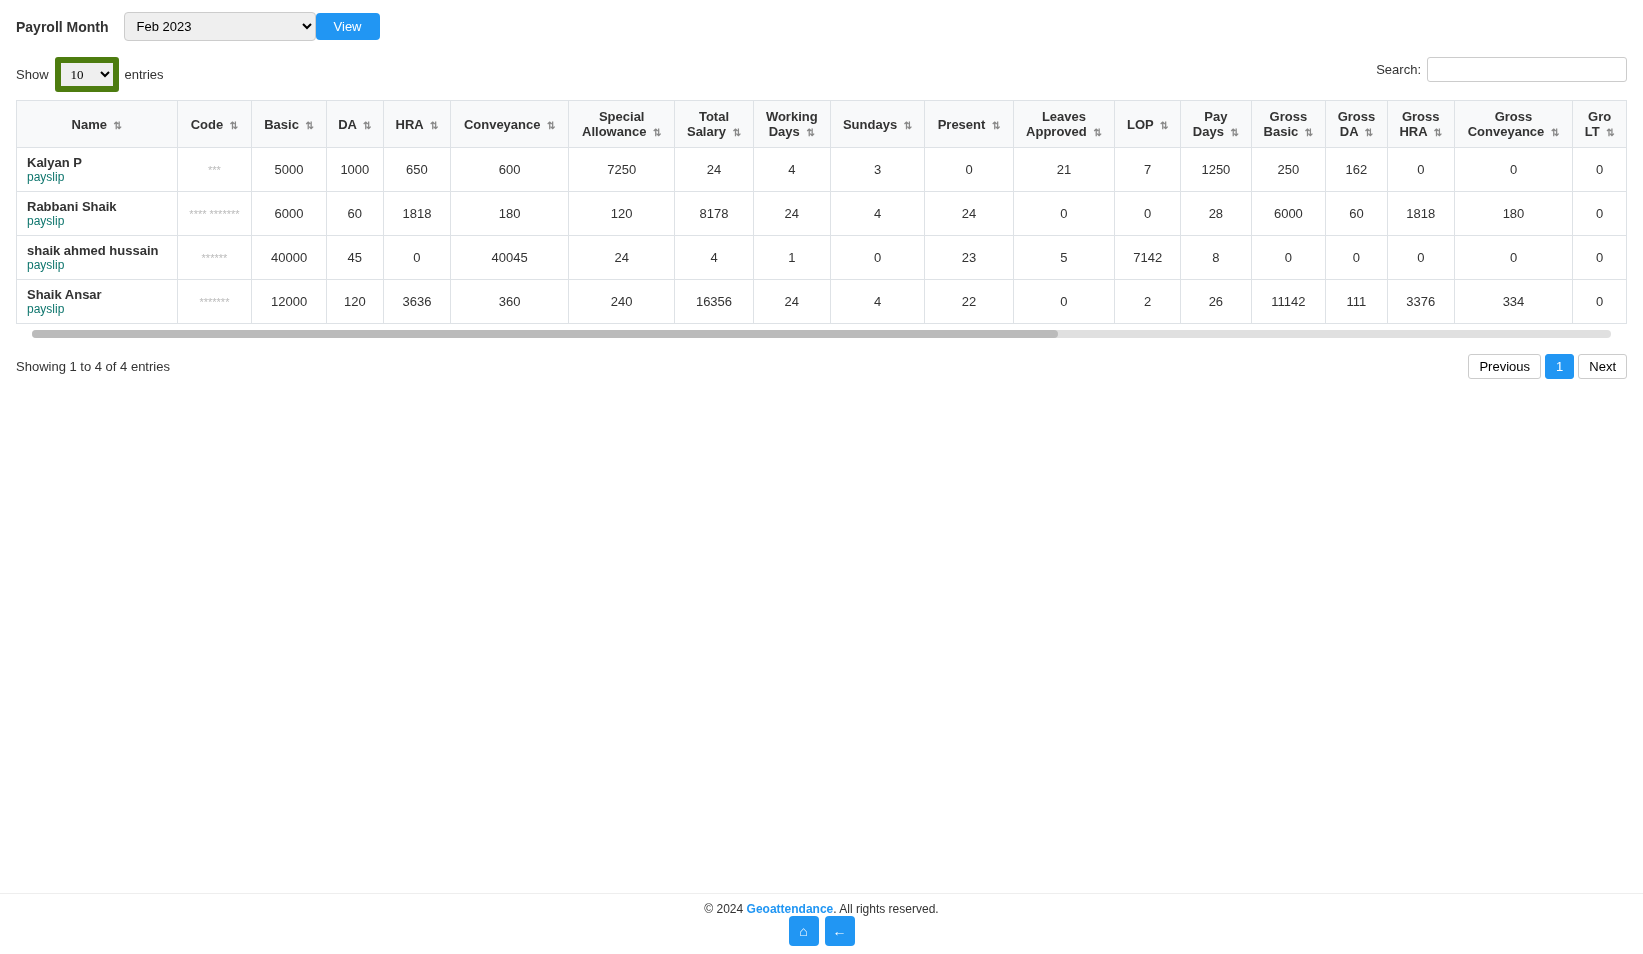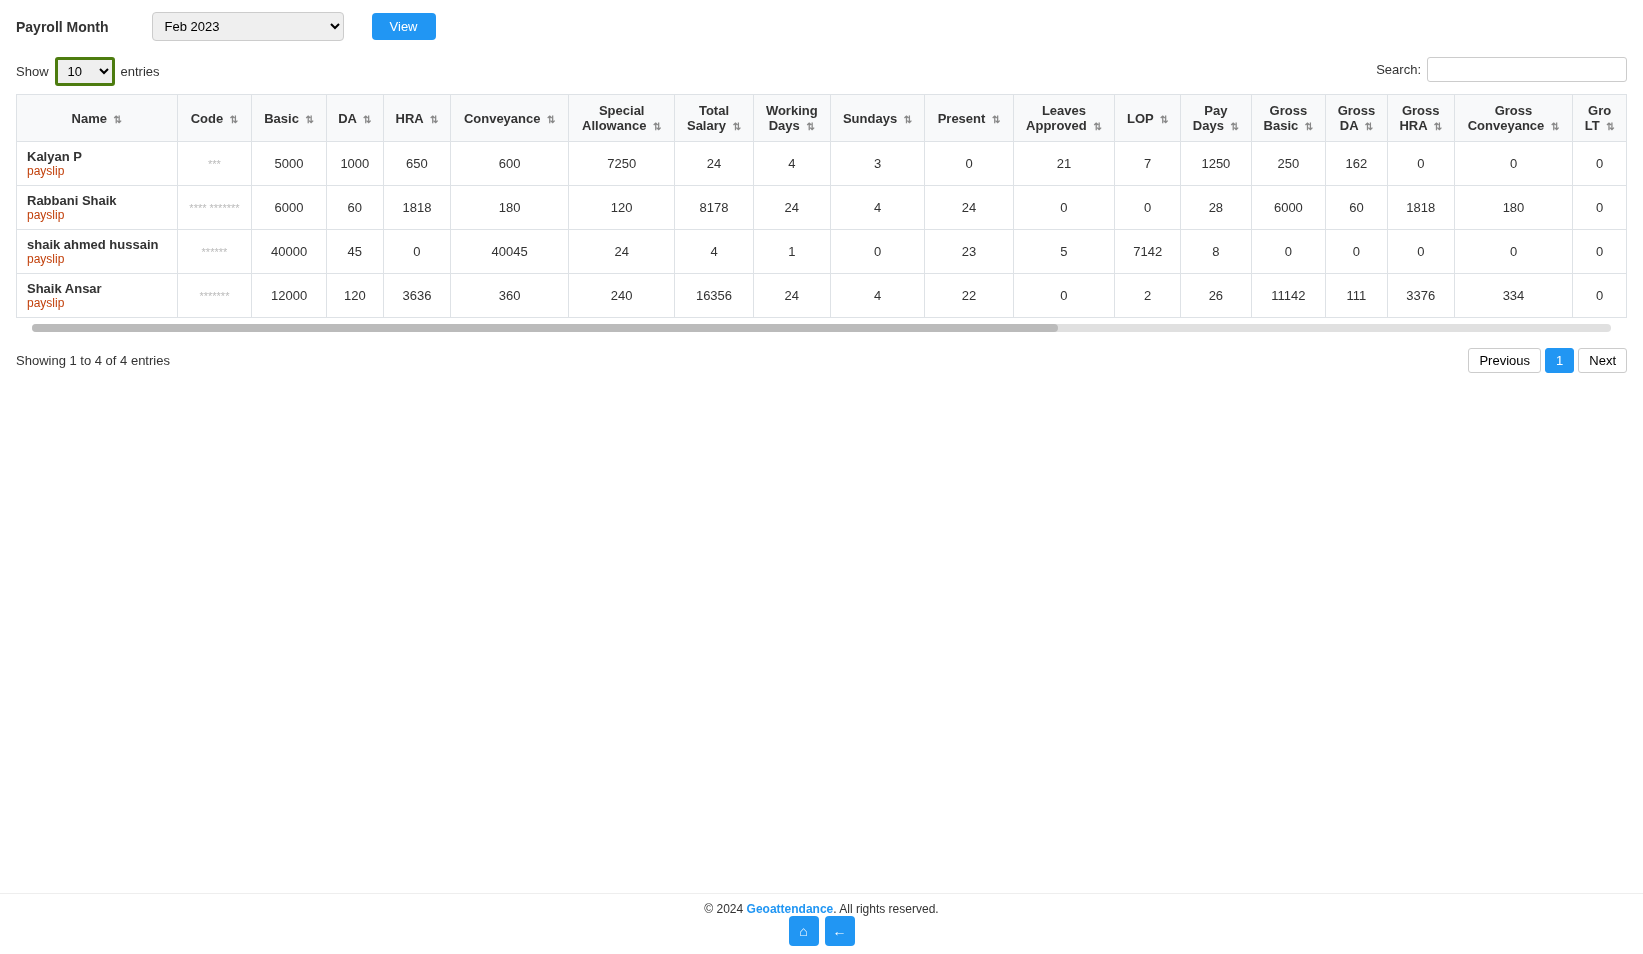--- a/index.html
+++ b/index.html
@@ -2,21 +2,21 @@
 <html><head>
   <meta charset="utf-8">
   <style>
     * { box-sizing: border-box; margin: 0; padding: 0; }
     body { font-family: Arial, sans-serif; font-size: 13px; background: #fff; color: #333; }
 
     .top-bar {
       display: flex;
       align-items: center;
       padding: 12px 16px;
-      gap: 28px;
+      gap: 0;
     }
 
     .payroll-label {
       font-weight: bold;
       font-size: 14px;
     }
 
     .month-select {
       padding: 5px 8px;
       border: 1px solid #ccc;
@@ -44,23 +44,24 @@
     }
 
     .show-left {
       display: flex;
       align-items: center;
       gap: 6px;
     }
 
     .entries-select {
       padding: 3px 6px;
-      border: 3px solid #4d7c0f;
+      border: 6px solid #4d7c0f;
       border-radius: 3px;
       font-size: 13px;
+      font-family: Liberation Serif, serif;
     }
 
     .search-bar {
       display: flex;
       align-items: center;
       gap: 6px;
     }
 
     .search-input {
       border: 1px solid #ccc;
@@ -108,21 +109,21 @@
 
     .name-cell {
       text-align: left;
     }
 
     .name-text {
       font-weight: 700;
     }
 
     .payslip-link {
-      color: #c2410c;
+      color: #0f766e;
       text-decoration: none;
       display: block;
       font-size: 12px;
     }
 
     .code-cell {
       color: #aaa;
       font-size: 11px;
       white-space: nowrap;
     }

